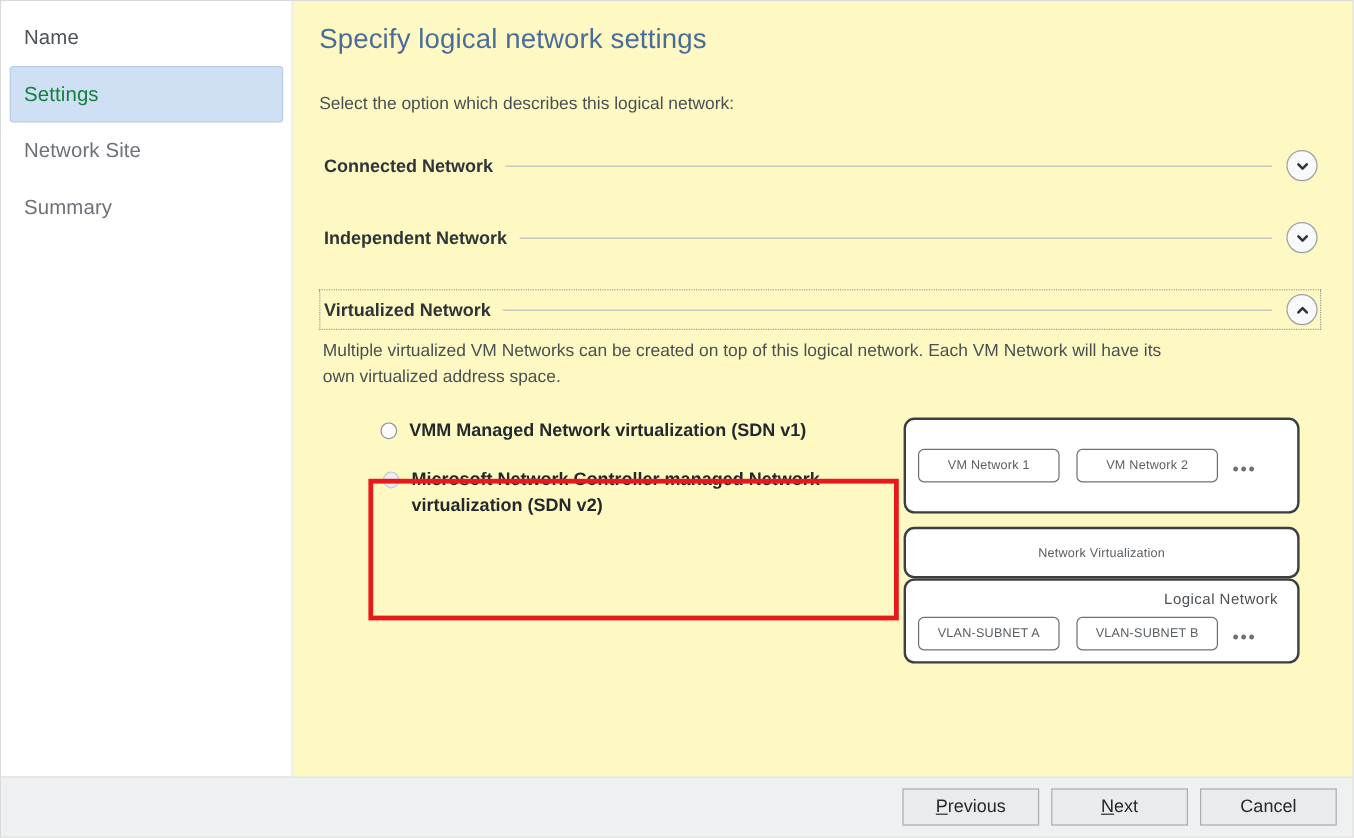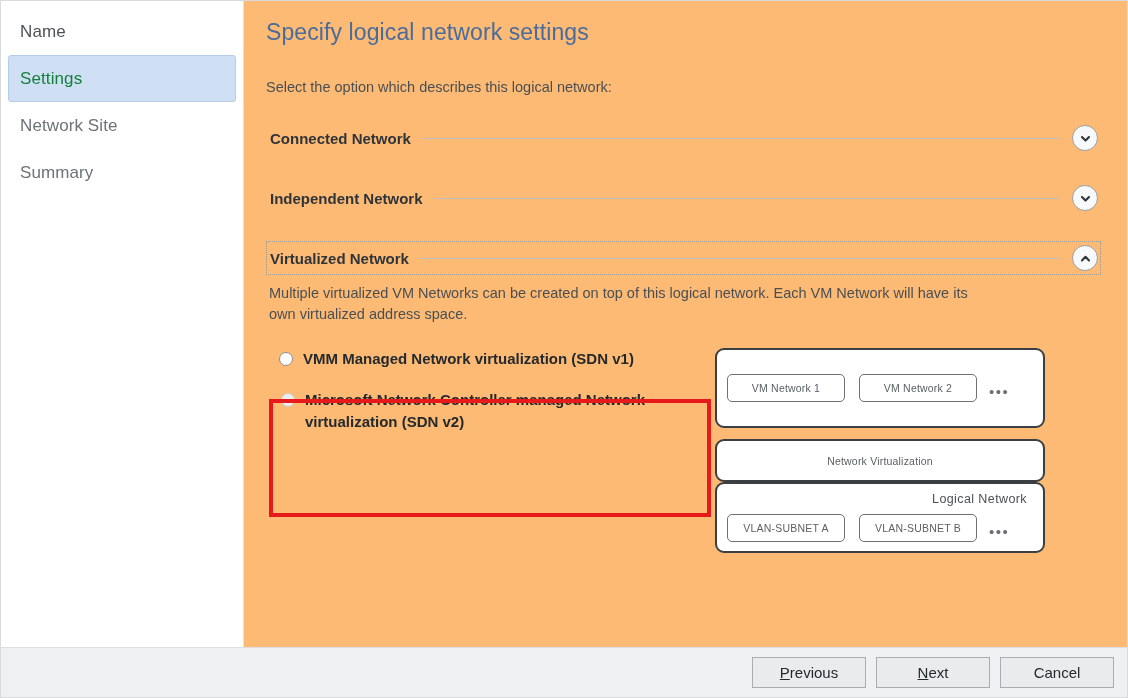--- a/index.html
+++ b/index.html
@@ -52,21 +52,21 @@
   .nav-item.first { color: #4c5257; }
   .nav-item.active {
     background: #cfe0f4;
     border-color: #b6cde8;
     color: #15803d;
   }
 
   
   .content {
     flex: 1 1 auto;
-    background: #fdba74;
+    background: #fef9c3;
     padding: 14px 26px 0 22px;
     position: relative;
   }
   .page-title {
     font-size: 23px;
     color: #4a6c9b;
     font-weight: 400;
     margin: 4px 0 0 0;
     letter-spacing: .1px;
   }
@@ -128,20 +128,21 @@
   }
 
   .options-row {
     display: flex;
     margin-top: 20px;
   }
   .options-col {
     width: 446px;
     flex: 0 0 446px;
     position: relative;
+    margin-left: 38px;
   }
   .diagram-col {
     flex: 1 1 auto;
     padding-top: 3px;
   }
 
   .radio-row {
     display: flex;
     align-items: flex-start;
     padding: 3px 0 0 10px;

